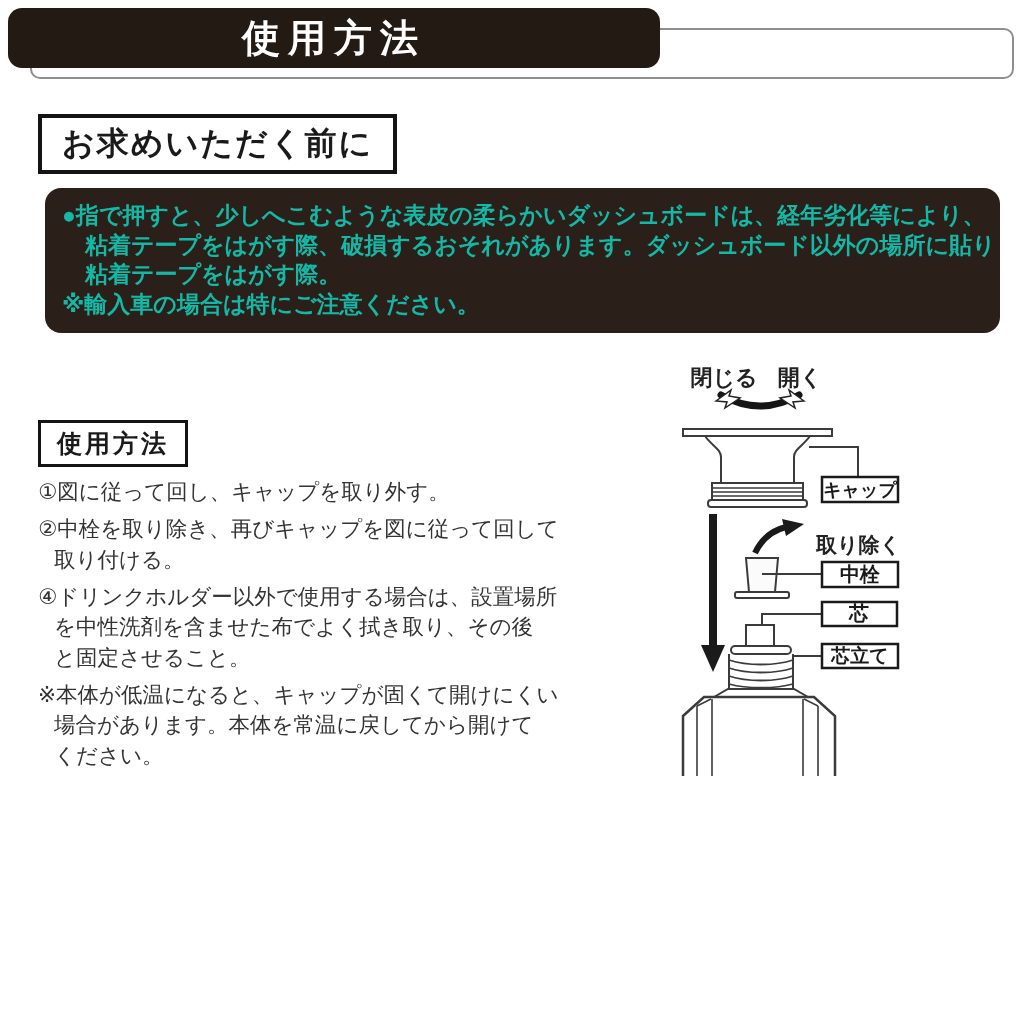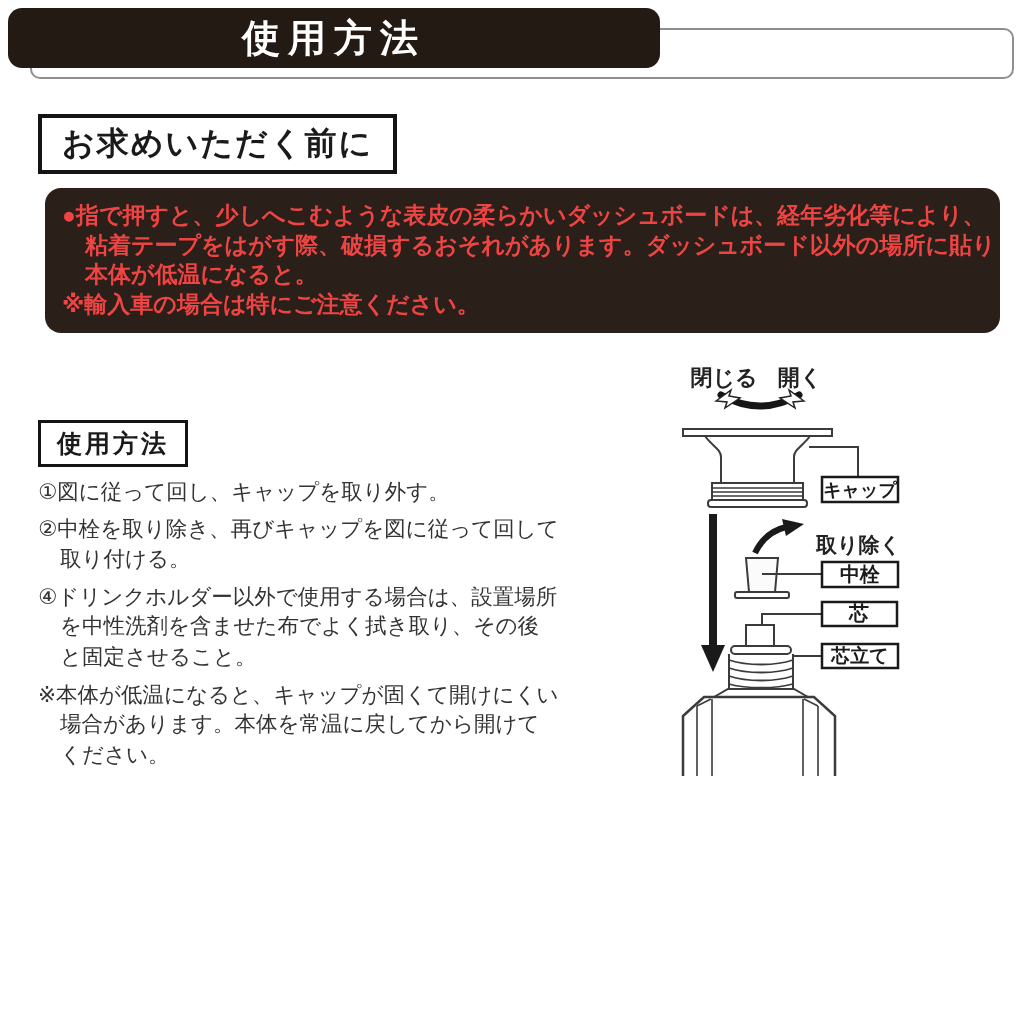--- a/index.html
+++ b/index.html
@@ -11,47 +11,47 @@
   .black-bar{position:absolute;left:8px;top:8px;width:652px;height:60px;background:#241a14;
              border-radius:14px;display:flex;align-items:center;justify-content:center;
              color:#ffffff;font-size:38px;font-weight:bold;letter-spacing:8px;}
   
   .h-box{position:absolute;left:38px;top:114px;border:4px solid #141414;background:#fff;
          padding:4px 20px;font-size:32px;font-weight:bold;letter-spacing:2px;color:#1a1a1a;white-space:nowrap;}
   .h-box2{position:absolute;left:38px;top:420px;border:3px solid #141414;background:#fff;
           padding:4px 16px;font-size:25px;font-weight:bold;letter-spacing:3px;color:#1a1a1a;white-space:nowrap;}
   
   .warn{position:absolute;left:45px;top:188px;width:955px;height:145px;box-sizing:border-box;
-        background:#2b2019;border-radius:16px;color:#ef4444;font-weight:bold;
+        background:#2b2019;border-radius:16px;color:#14b8a6;font-weight:bold;
         font-size:23px;line-height:29.5px;padding:13px 17px;}
   .warn div{white-space:nowrap;}
   .warn .w-indent{margin-left:23px;}
   
   .steps{position:absolute;left:38px;top:477px;width:560px;font-size:21.5px;line-height:30.5px;color:#333;}
   .step{margin-bottom:6.5px;}
   .step div{white-space:nowrap;}
-  .step .cont{margin-left:22px;font-family:Liberation Mono, monospace;}
+  .step .cont{margin-left:16px;}
   
   .diagram{position:absolute;left:655px;top:355px;width:369px;height:665px;}
   svg text{font-family:"Liberation Sans","DejaVu Sans",sans-serif;}
 </style>
 </head>
 <body>
 
 <div id="canvas">
 
   <div class="white-bar"></div>
   <div class="black-bar">使用方法</div>
 
   <div class="h-box">お求めいただく前に</div>
 
   <div class="warn">
     <div>●指で押すと、少しへこむような表皮の柔らかいダッシュボードは、経年劣化等により、</div>
     <div class="w-indent">粘着テープをはがす際、破損するおそれがあります。ダッシュボード以外の場所に貼り</div>
-    <div class="w-indent">本体が低温になると。</div>
+    <div class="w-indent">粘着テープをはがす際。</div>
     <div>※輸入車の場合は特にご注意ください。</div>
   </div>
 
   <div class="h-box2">使用方法</div>
 
   <div class="steps">
     <div class="step">
       <div>①図に従って回し、キャップを取り外す。</div>
     </div>
     <div class="step">

